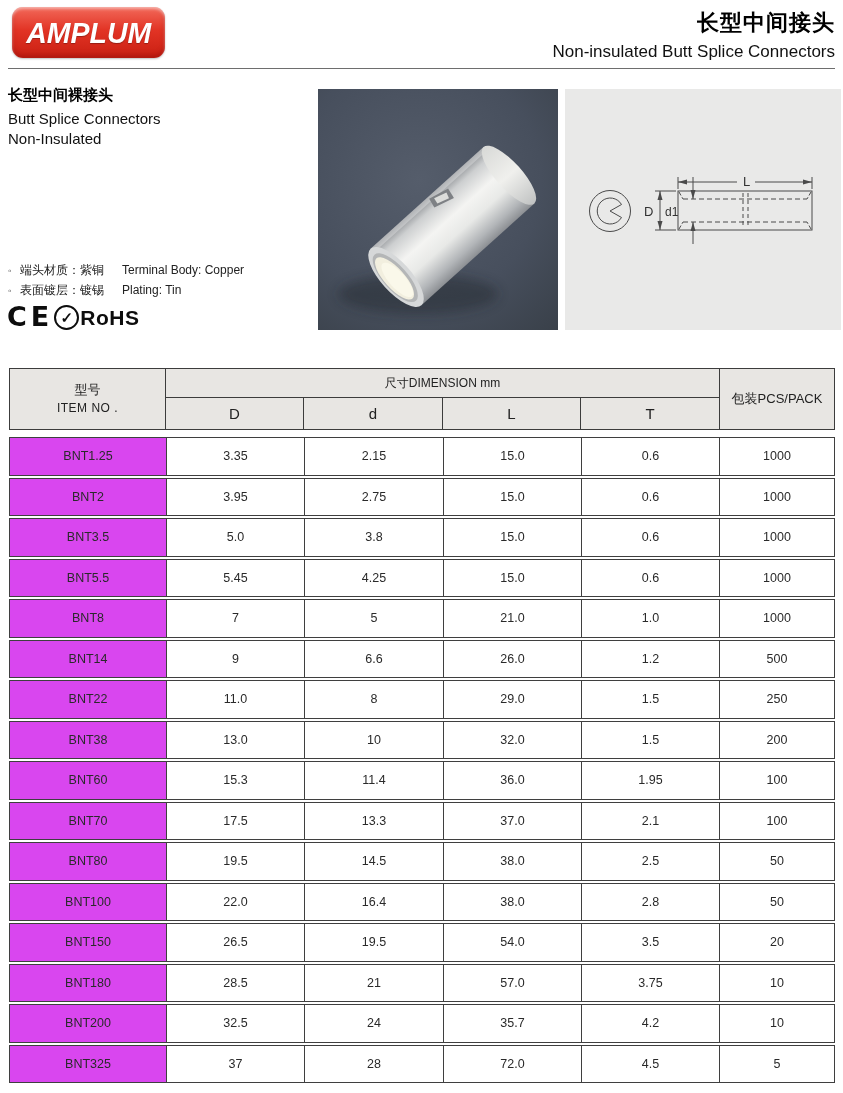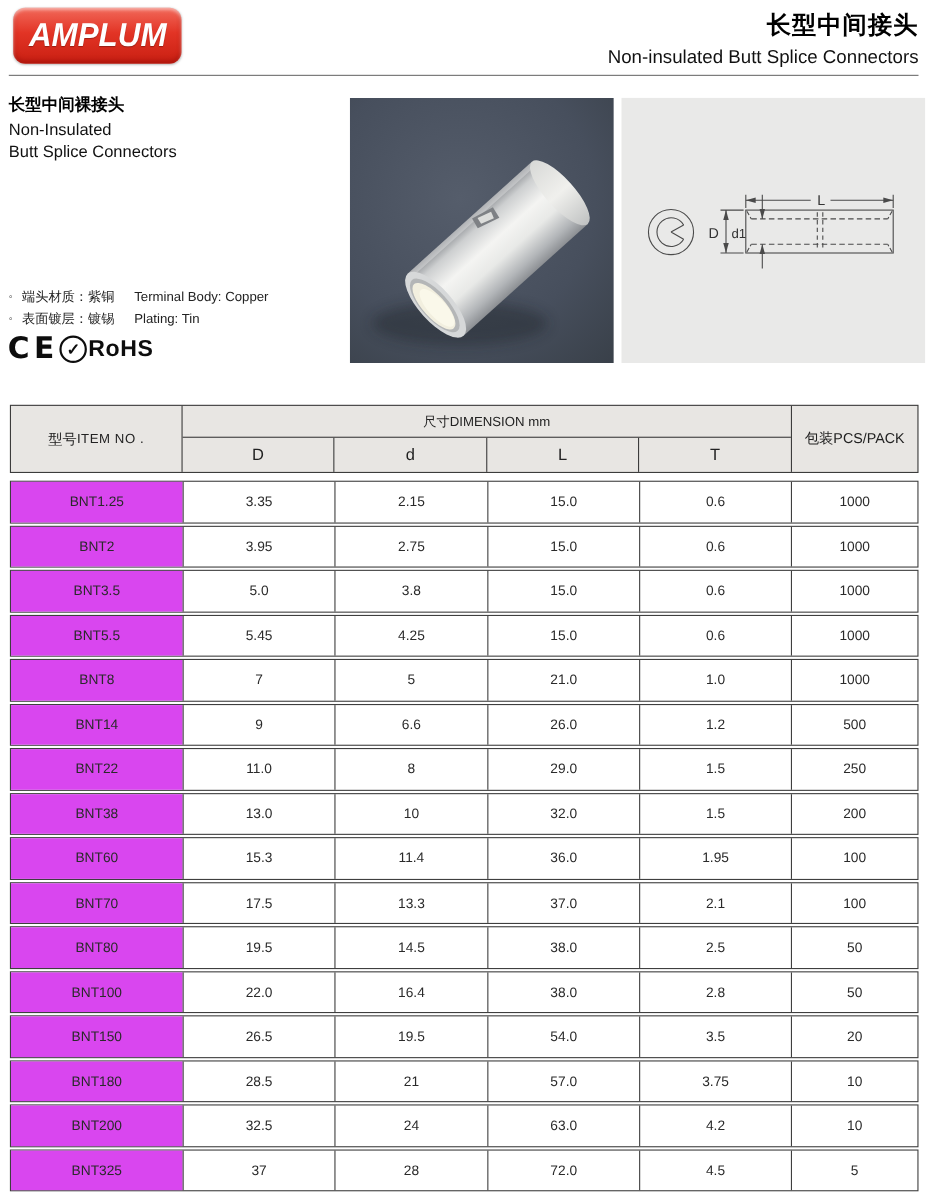--- a/index.html
+++ b/index.html
@@ -52,21 +52,21 @@
   
   .photo-panel { position:absolute; left:318px; top:89px; width:240px; height:241px; }
   .draw-panel  { position:absolute; left:565px; top:89px; width:276px; height:241px; background:#e9e9e8; }
 
   
   .thead {
     position:absolute; left:9px; top:368px; width:826px; height:62px;
     border:1px solid #3c3c3c; background:#e8e6e3; display:flex;
     color:#222;
   }
-  .th-item { width:156px; border-right:1px solid #3c3c3c; display:flex; flex-direction:row; align-items:center; justify-content:center; }
+  .th-item { width:156px; border-right:1px solid #3c3c3c; display:flex; flex-direction:column; align-items:center; justify-content:center; }
   .th-item .zh { font-size:13px; line-height:19px; }
   .th-item .en { font-size:12px; line-height:19px; letter-spacing:.5px; }
   .th-mid { width:553px; display:flex; flex-direction:column; }
   .th-dim-top { height:29px; border-bottom:1px solid #3c3c3c; display:flex; flex-direction:row; align-items:center; justify-content:center; }
   .th-dim-top .zh { font-size:12px; line-height:13px; }
   .th-dim-top .en { font-size:12px; line-height:13px; }
   .th-dim-cols { height:31px; display:flex; }
   .th-dim-col { display:flex; align-items:center; justify-content:center; font-size:15px; }
   .th-dim-col:nth-child(1){ width:138px; border-right:1px solid #3c3c3c; }
   .th-dim-col:nth-child(2){ width:139px; border-right:1px solid #3c3c3c; }
@@ -95,22 +95,22 @@
     <span>AMPLUM</span>
   </div>
   <div class="head-titles">
     <div class="head-title-zh">长型中间接头</div>
     <div class="head-title-en">Non-insulated Butt Splice Connectors</div>
   </div>
   <div class="head-rule"></div>
 
   <div class="prod-block">
     <div class="prod-zh">长型中间裸接头</div>
+    <div class="prod-en">Butt Splice Connectors</div>
     <div class="prod-en">Non-Insulated</div>
-    <div class="prod-en">Butt Splice Connectors</div>
   </div>
 
   <div class="specs">
     <div class="spec-line">
       <span class="spec-bullet">◦</span>
       <span class="spec-zh">端头材质：紫铜</span>
       <span class="spec-en">Terminal Body: Copper</span>
     </div>
     <div class="spec-line">
       <span class="spec-bullet">◦</span>
@@ -333,21 +333,21 @@
         <div class="t-cell">28.5</div>
         <div class="t-cell">21</div>
         <div class="t-cell">57.0</div>
         <div class="t-cell">3.75</div>
         <div class="t-cell">10</div>
       </div>
       <div class="t-row">
         <div class="t-cell t-item">BNT200</div>
         <div class="t-cell">32.5</div>
         <div class="t-cell">24</div>
-        <div class="t-cell">63.0</div>
+        <div class="t-cell">35.7</div>
         <div class="t-cell">4.2</div>
         <div class="t-cell">10</div>
       </div>
       <div class="t-row">
         <div class="t-cell t-item">BNT325</div>
         <div class="t-cell">37</div>
         <div class="t-cell">28</div>
         <div class="t-cell">72.0</div>
         <div class="t-cell">4.5</div>
         <div class="t-cell">5</div>

